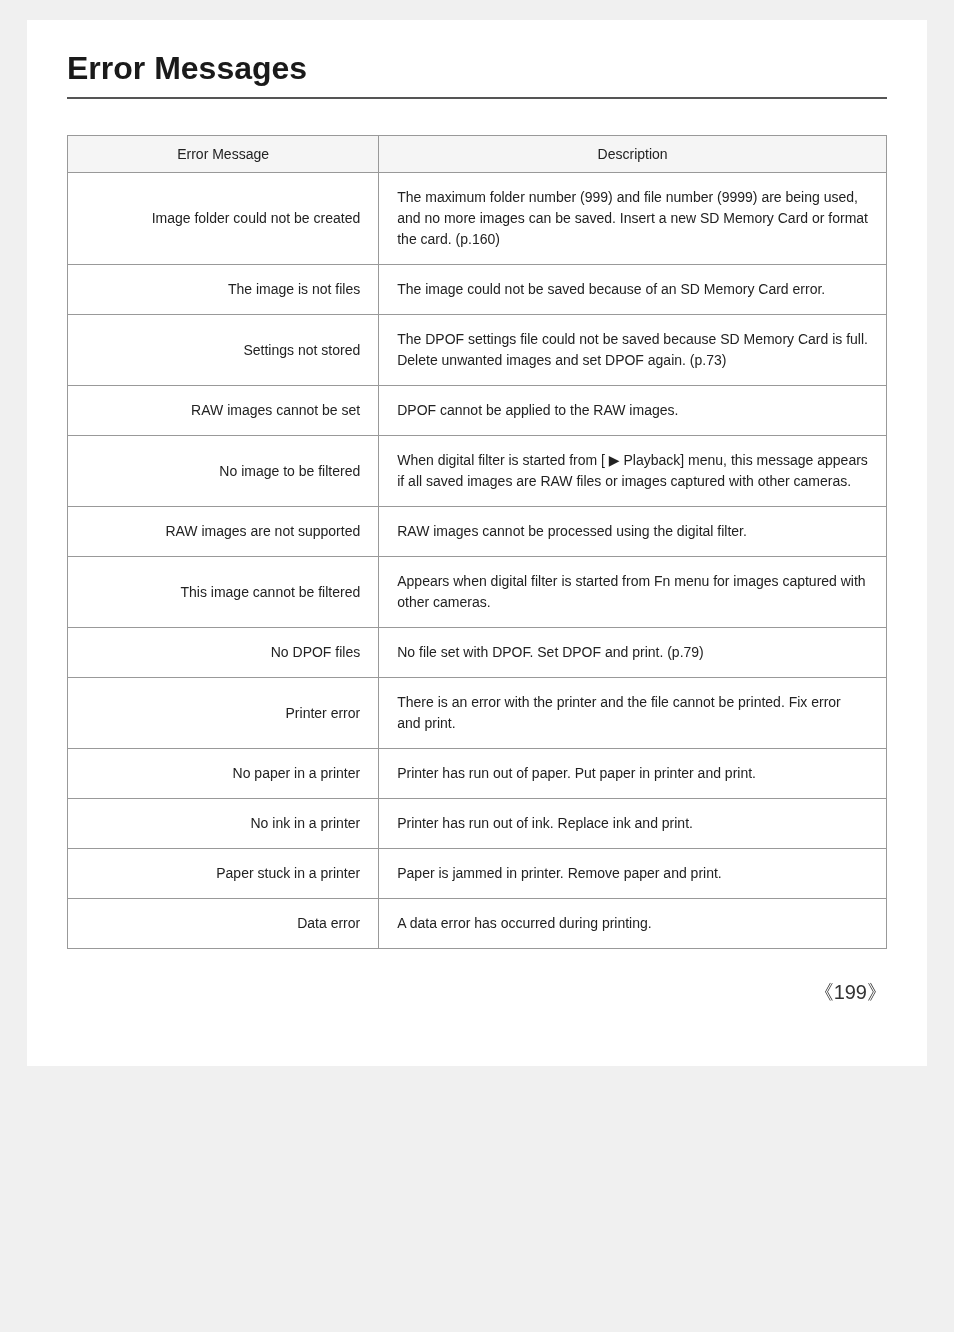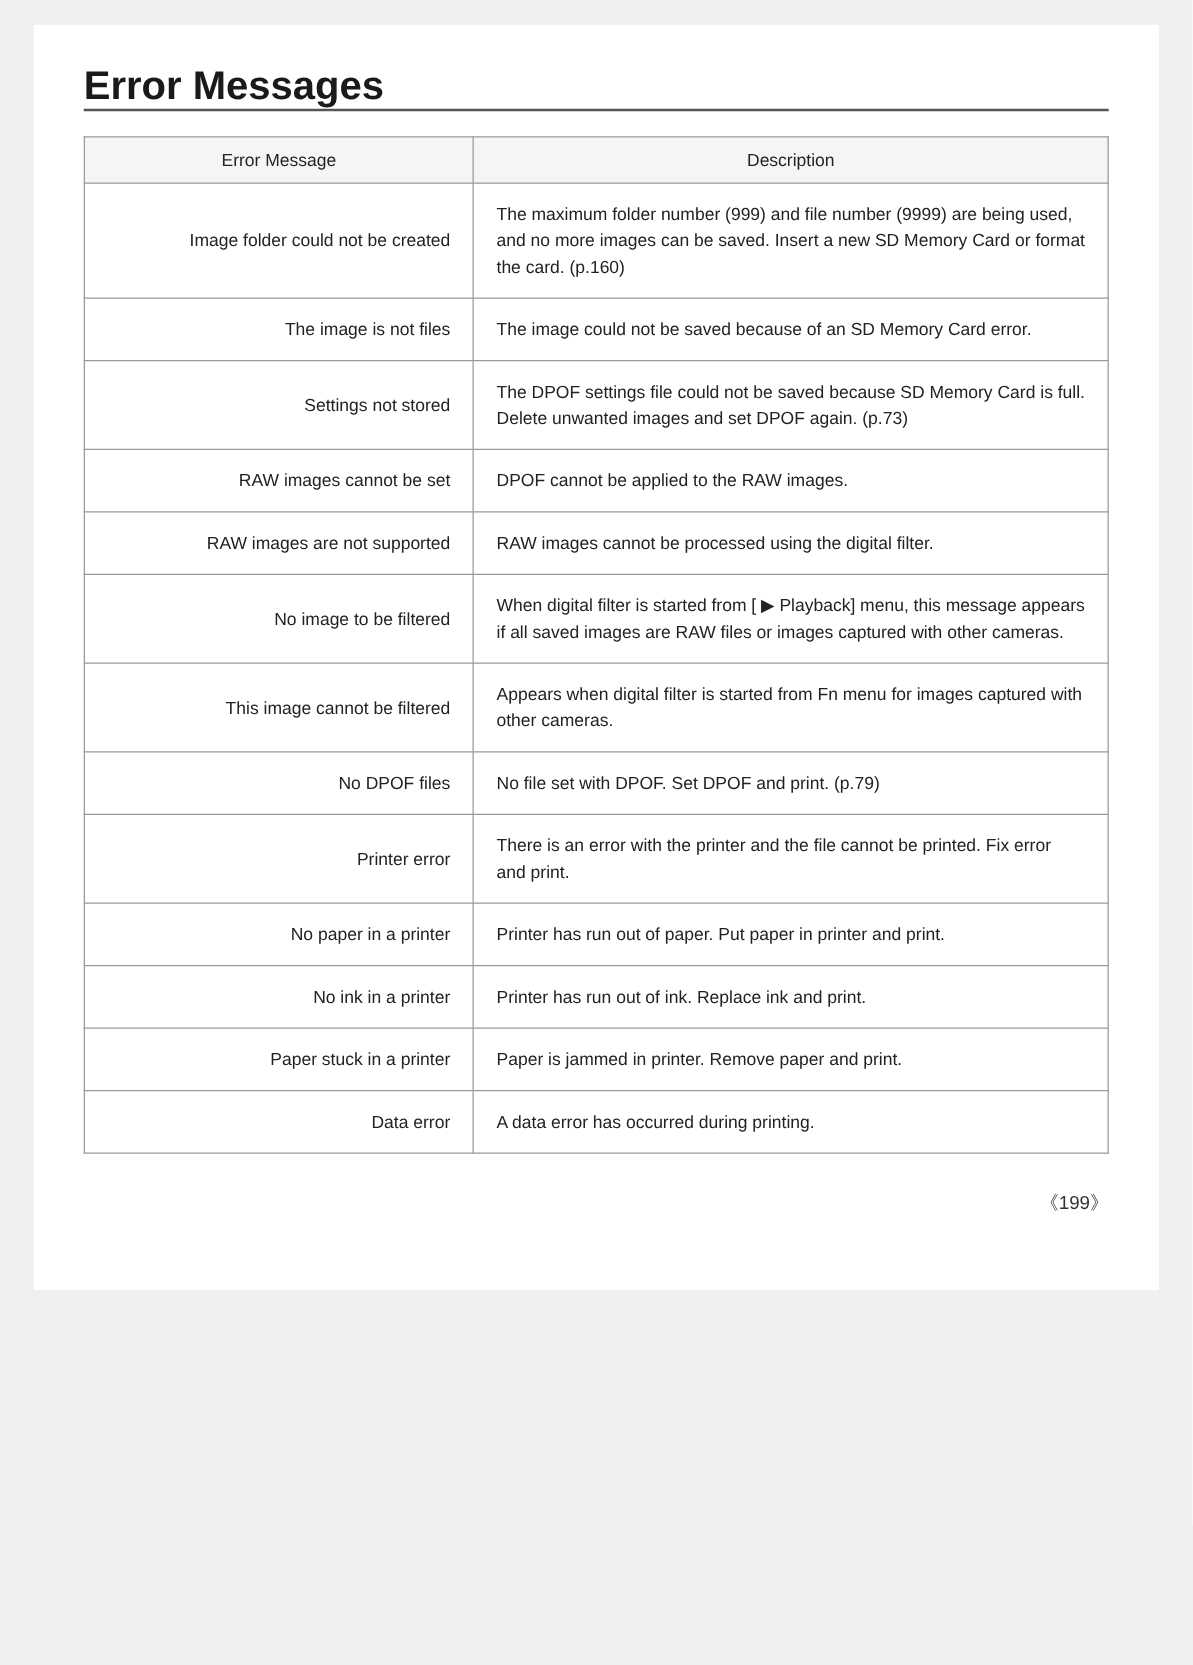--- a/index.html
+++ b/index.html
@@ -19,21 +19,22 @@
     .page {
       background: #fff;
       width: 900px;
       margin: 20px auto;
       padding: 30px 40px 60px 40px;
     }
     .page-title {
       font-size: 32px;
       font-weight: bold;
       color: #1a1a1a;
-      margin-bottom: 20px;
+      margin-bottom: 36px;
+      padding-bottom: 10px;
       border-bottom: 2px solid #555;
     }
     table {
       width: 100%;
       border-collapse: collapse;
       border: 1px solid #7f1d1d;
       font-size: 14px;
     }
     thead tr th {
       background: #f5f5f5;
@@ -57,21 +58,21 @@
       width: 38%;
       font-size: 14px;
     }
     tbody tr td:last-child {
       width: 62%;
       font-size: 14px;
     }
     .page-number {
       text-align: right;
       margin-top: 30px;
-      font-size: 15px;
+      font-size: 20px;
       color: #333;
     }
   </style>
 </head>
 <body>
 
 <div class="page">
   <h1 class="page-title">Error Messages</h1>
   <table>
     <thead>
@@ -91,26 +92,26 @@
         </tr>
         <tr>
           <td>Settings not stored</td>
           <td>The DPOF settings file could not be saved because SD Memory Card is full. Delete unwanted images and set DPOF again. (p.73)</td>
         </tr>
         <tr>
           <td>RAW images cannot be set</td>
           <td>DPOF cannot be applied to the RAW images.</td>
         </tr>
         <tr>
+          <td>No image to be filtered</td>
+          <td>When digital filter is started from [ ▶ Playback] menu, this message appears if all saved images are RAW files or images captured with other cameras.</td>
+        </tr>
+        <tr>
           <td>RAW images are not supported</td>
           <td>RAW images cannot be processed using the digital filter.</td>
-        </tr>
-        <tr>
-          <td>No image to be filtered</td>
-          <td>When digital filter is started from [ ▶ Playback] menu, this message appears if all saved images are RAW files or images captured with other cameras.</td>
         </tr>
         <tr>
           <td>This image cannot be filtered</td>
           <td>Appears when digital filter is started from Fn menu for images captured with other cameras.</td>
         </tr>
         <tr>
           <td>No DPOF files</td>
           <td>No file set with DPOF. Set DPOF and print. (p.79)</td>
         </tr>
         <tr>

